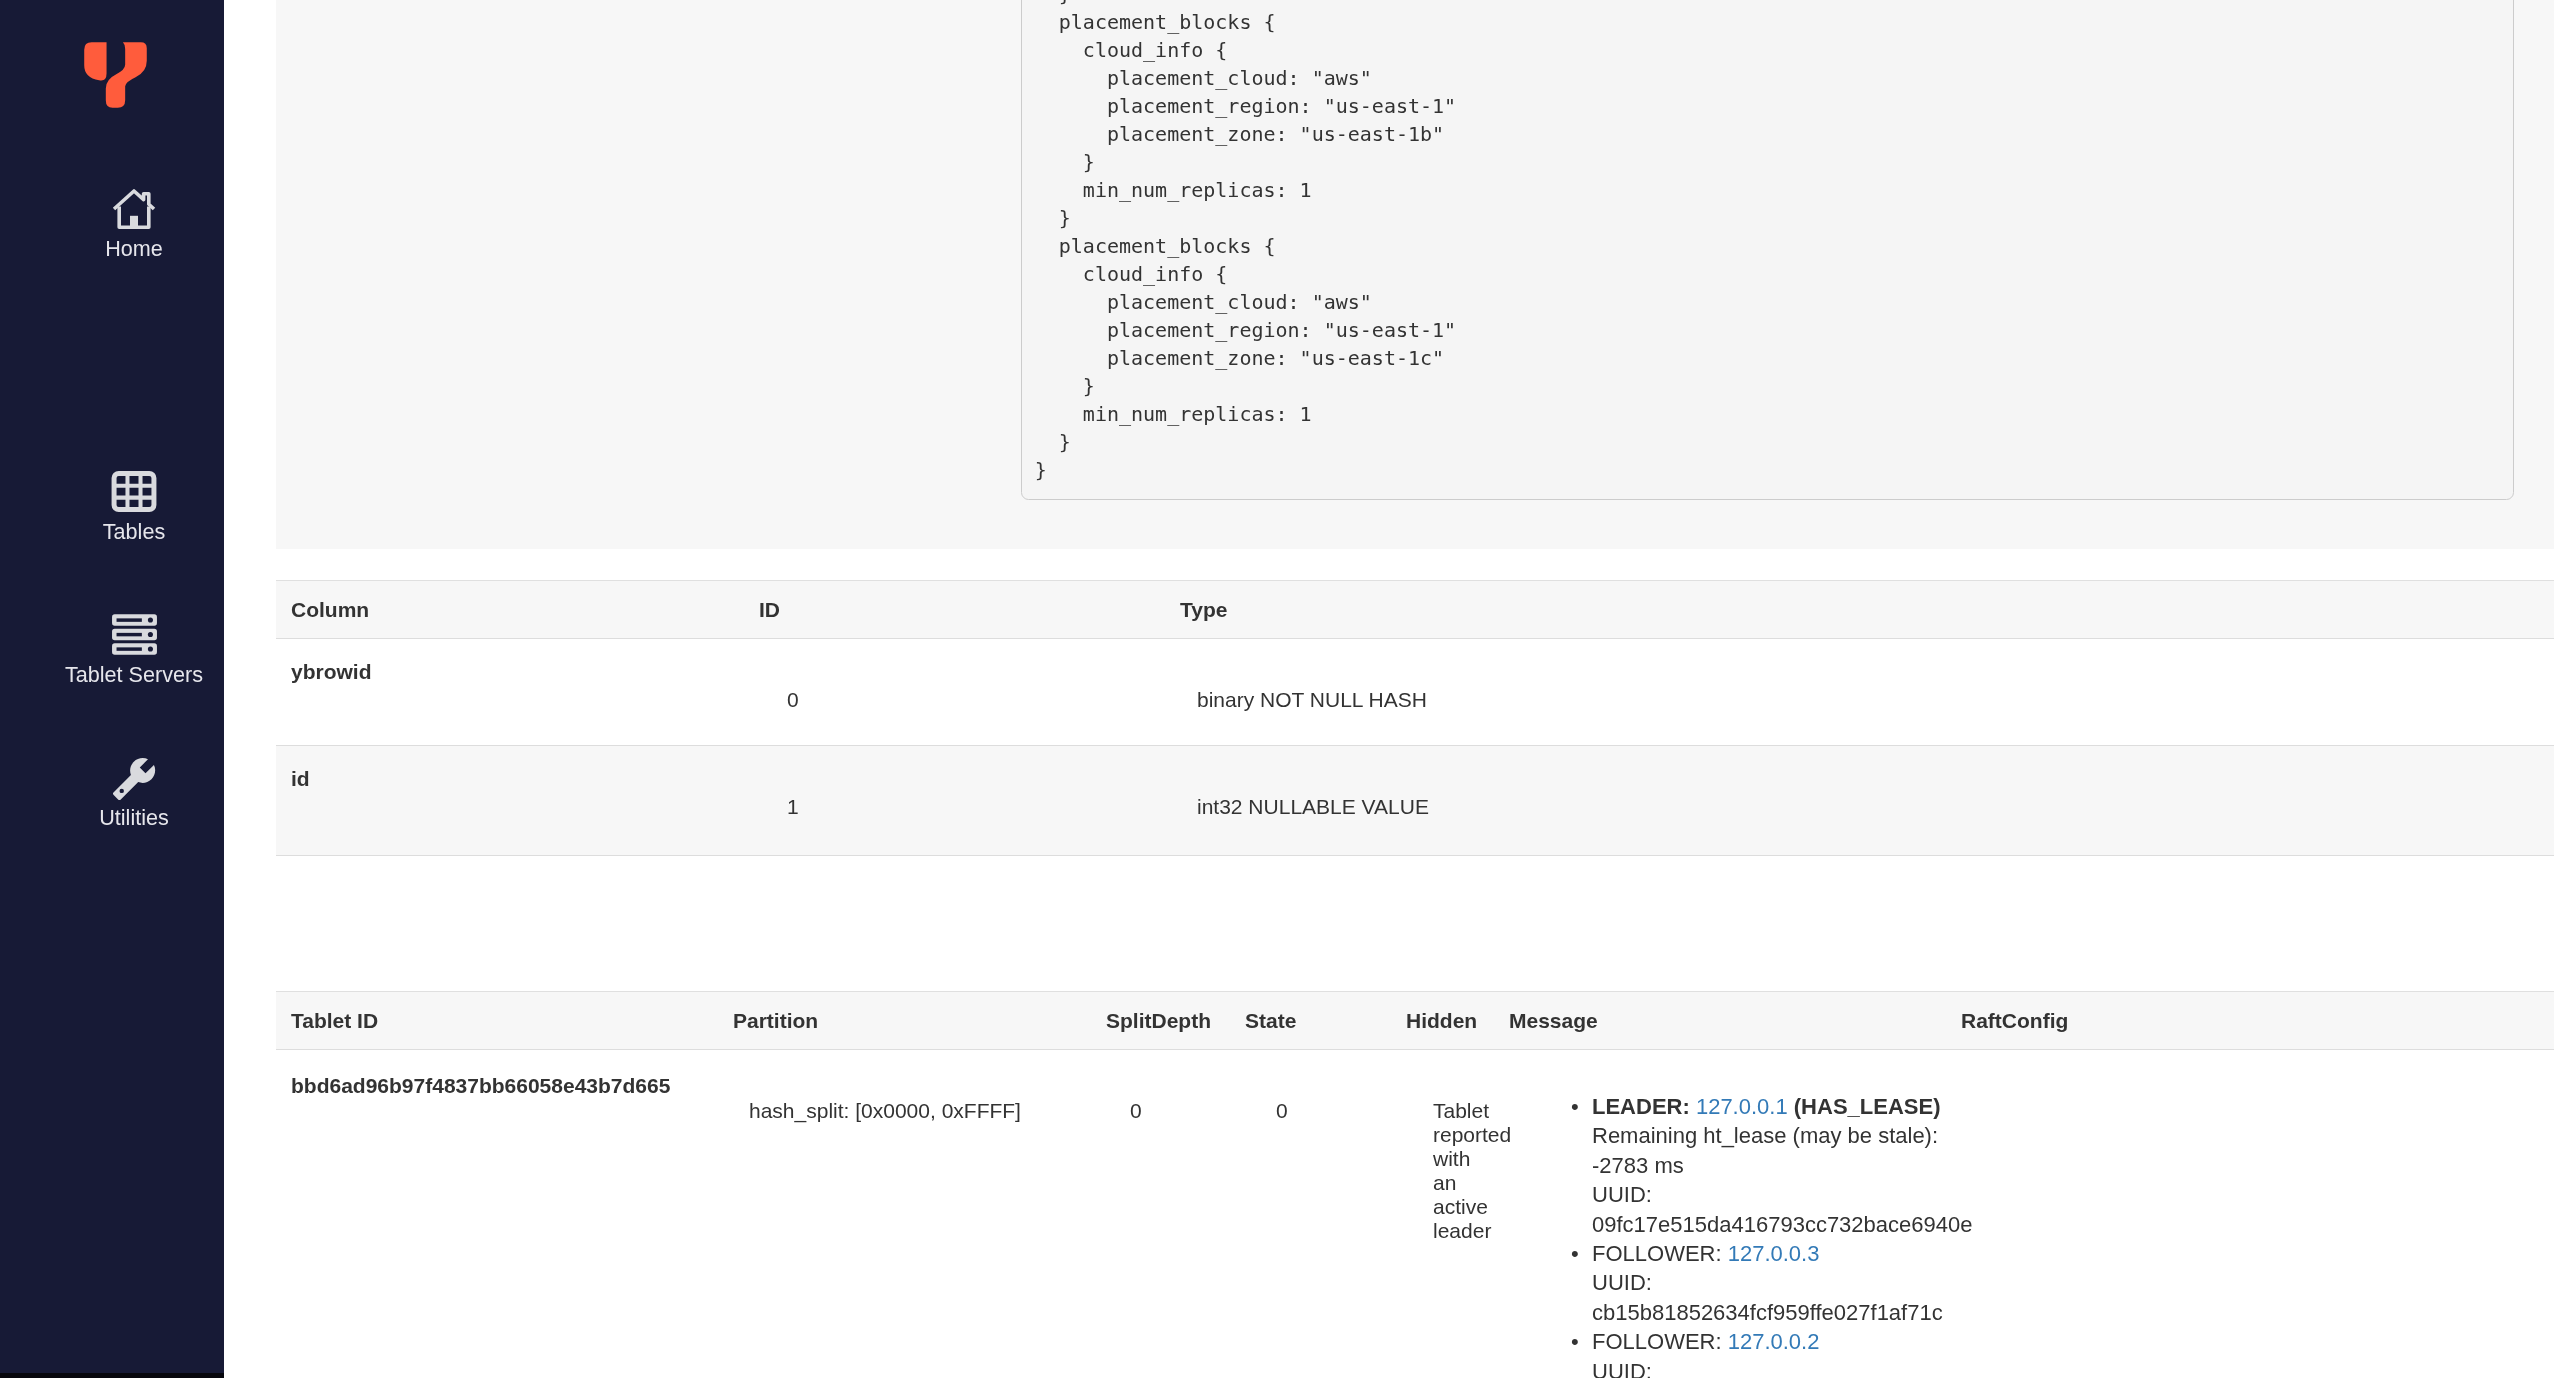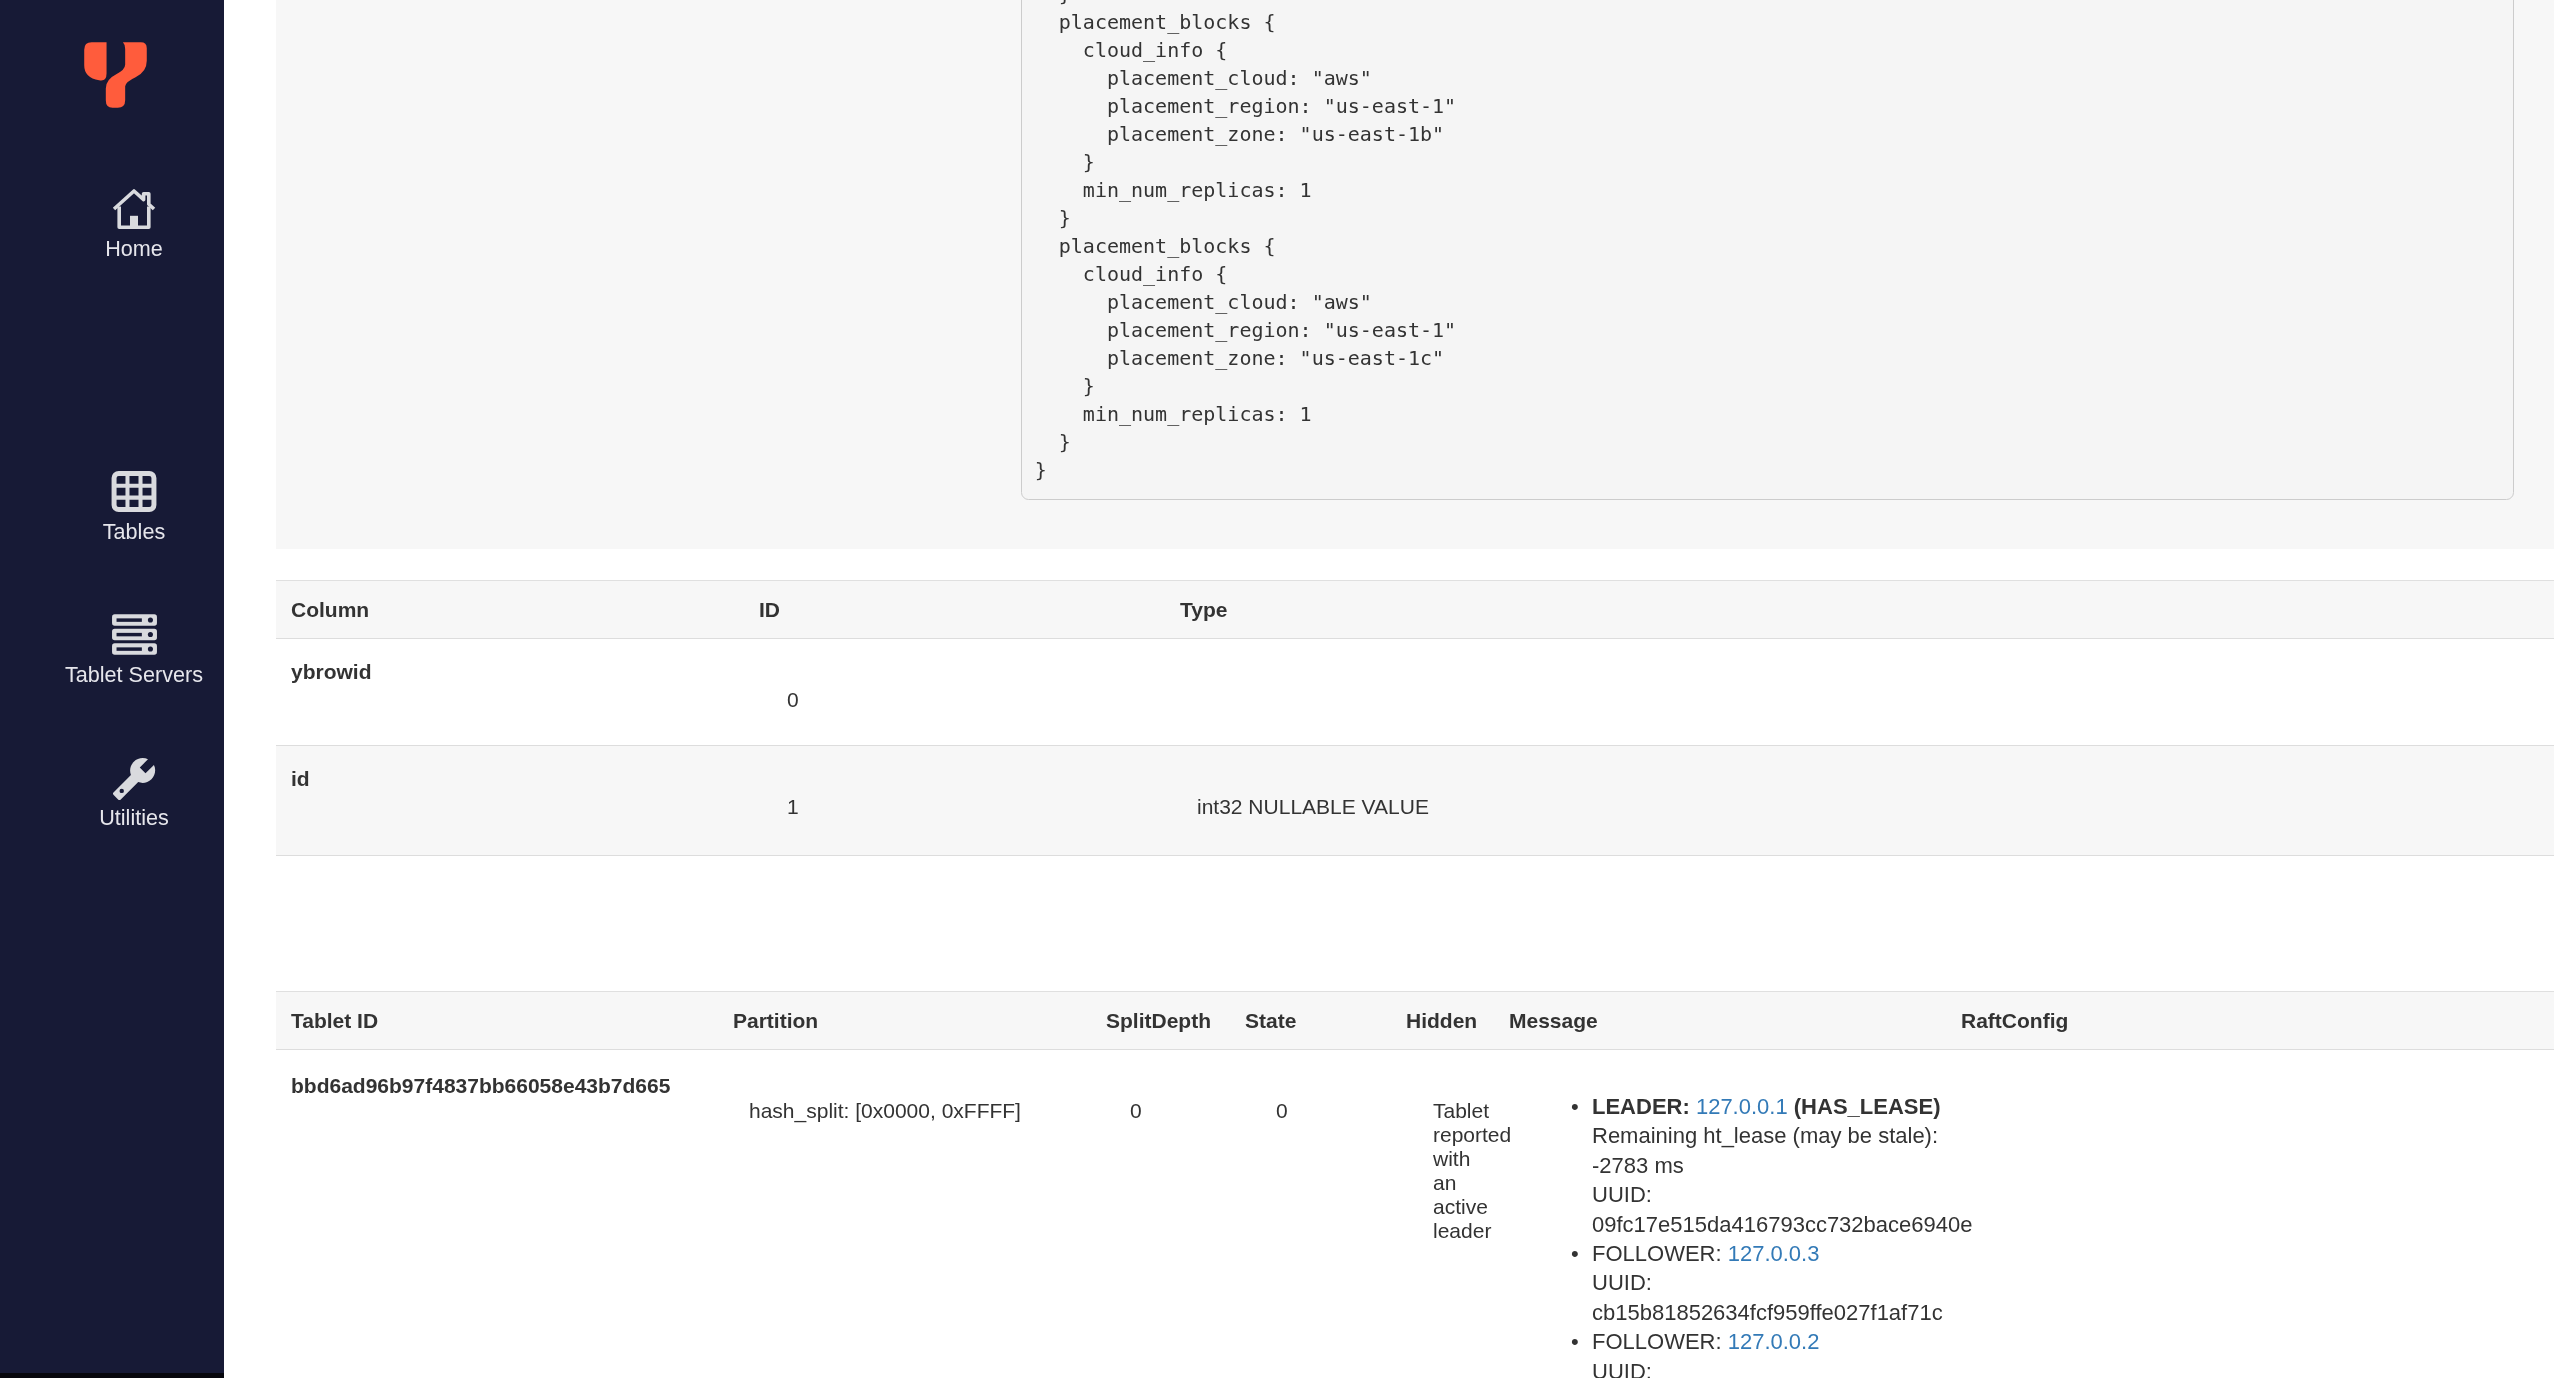--- a/index.html
+++ b/index.html
@@ -160,20 +160,21 @@
         <div>Column</div>
         <div>ID</div>
         <div>Type</div>
       </div>
 
       <div class="srow sep">
         <div class="rname">ybrowid</div>
         <div class="vals g3">
           <div></div>
           <div class="vind-id">0</div>
+          <div class="vind-type">binary NOT NULL HASH</div>
         </div>
       </div>
 
       <div class="srow alt sep">
         <div class="rname">id</div>
         <div class="vals g3">
           <div></div>
           <div class="vind-id">1</div>
           <div class="vind-type">int32 NULLABLE VALUE</div>
         </div>

